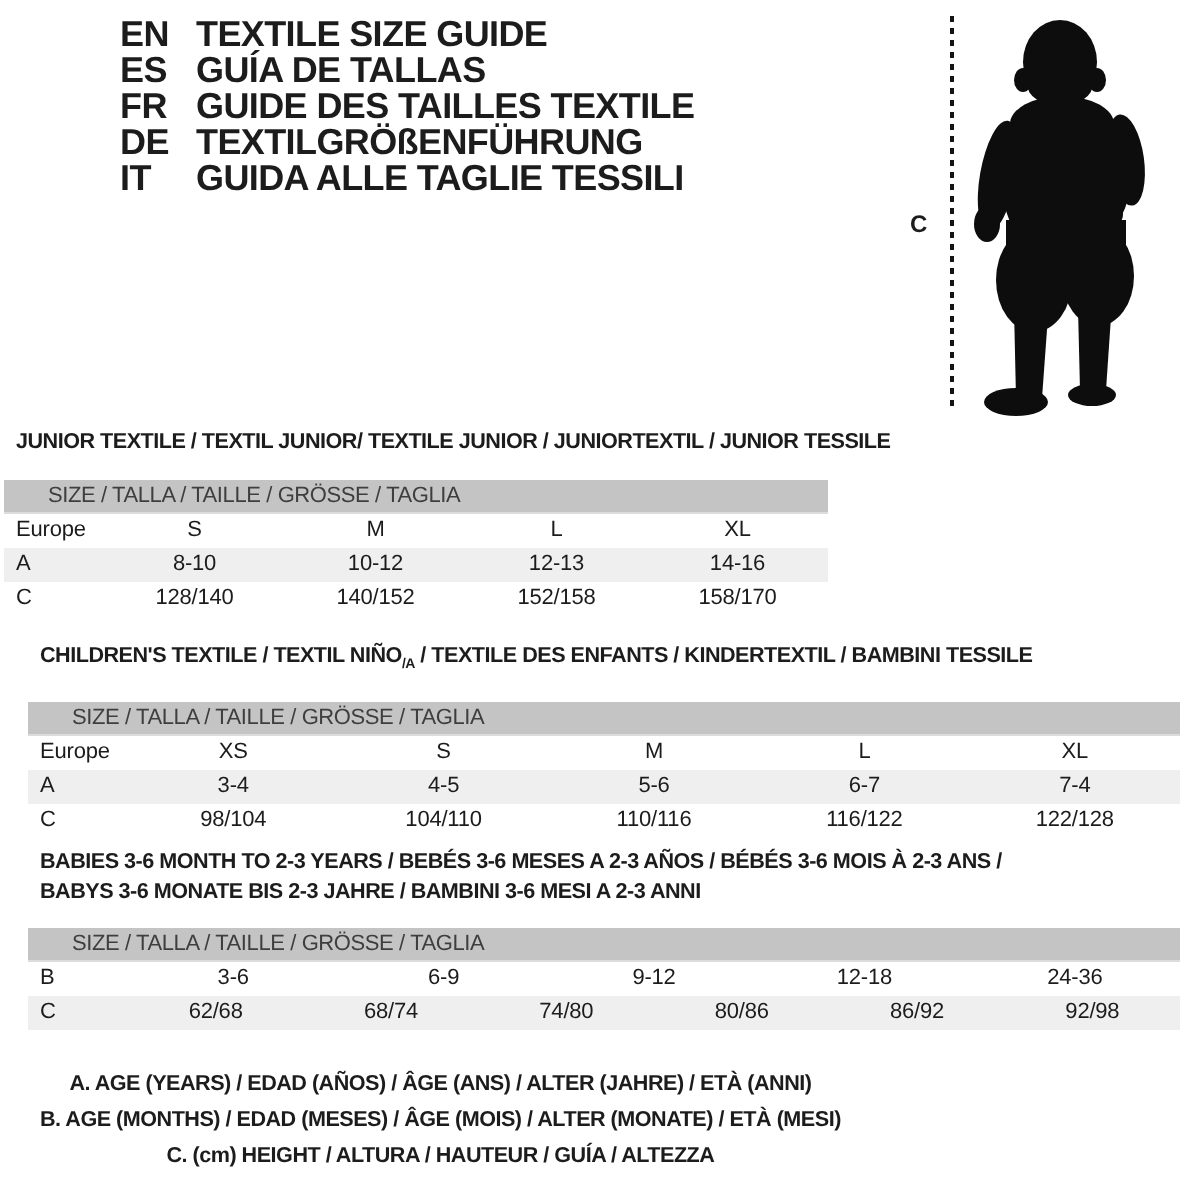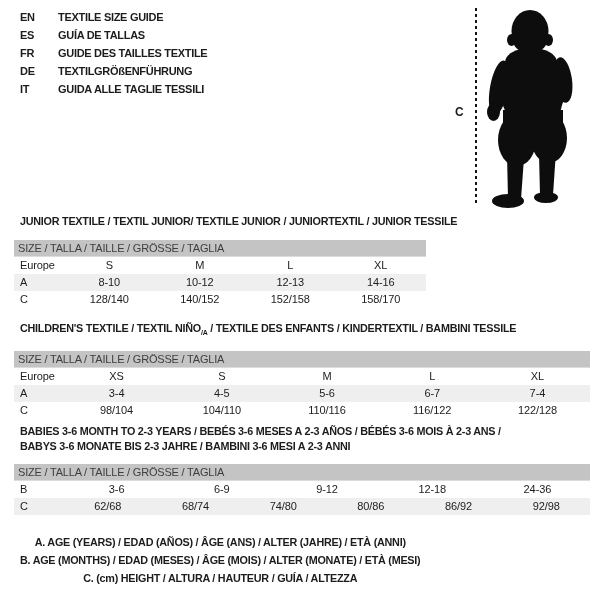--- a/index.html
+++ b/index.html
@@ -8,40 +8,40 @@
     --row-alt:#efefef;
     --ink:#1c1c1c;
     --silhouette:#0d0d0d;
   }
   html,body{margin:0;padding:0;background:#fff;}
   body{width:600px;height:600px;font-family:"Liberation Sans", sans-serif;color:var(--ink);}
   .page{position:relative;width:600px;height:600px;overflow:hidden;background:#fff;}
 
   
   .lang-block{position:absolute;left:20px;top:8px;}
-  .lang-row{line-height:18px;font-weight:bold;font-size:11px;letter-spacing:-0.3px;white-space:nowrap;}
+  .lang-row{line-height:18px;font-weight:bold;font-size:18px;letter-spacing:-0.3px;white-space:nowrap;margin-left:40px;}
   .lang-code{display:inline-block;width:38px;}
 
   
   .height-label{position:absolute;left:455px;top:105px;font-weight:bold;font-size:12px;}
   .dash-line{position:absolute;left:475px;top:8px;width:2px;height:197px;
     background-image:repeating-linear-gradient(to bottom,#141414 0 3px,transparent 3px 6px);}
   .baby-svg{position:absolute;left:477px;top:2px;width:116px;height:212px;}
 
   
   .table-section{position:absolute;}
-  #sec-junior{left:14px;top:215px;width:412px;}
+  #sec-junior{left:2px;top:215px;width:412px;}
   #sec-children{left:14px;top:322px;width:576px;}
   #sec-babies{left:14px;top:424px;width:576px;}
   .sec-title{margin:0 0 11px 6px;font-weight:bold;font-size:10.8px;line-height:13.5px;
     letter-spacing:-0.25px;white-space:nowrap;}
   #sec-babies .sec-title{line-height:14.5px;}
   .subscript{font-size:7px;vertical-align:sub;}
   .size-bar{height:17px;line-height:16px;background:var(--bar-bg);color:var(--bar-text);
-    font-size:11px;letter-spacing:-0.2px;padding-left:4px;box-sizing:border-box;
+    font-size:11px;letter-spacing:-0.2px;padding-left:22px;box-sizing:border-box;
     border-bottom:1px solid #dcdcdc;white-space:nowrap;overflow:hidden;}
   .t-row{display:flex;height:17px;line-height:17px;font-size:11px;letter-spacing:-0.1px;}
   .t-row.shaded{background:var(--row-alt);}
   .t-label{width:50px;padding-left:6px;box-sizing:border-box;flex:none;}
   .t-cell{flex:1;text-align:center;}
 
   
   .notes{position:absolute;left:20px;top:533px;text-align:center;}
   .note-line{line-height:18px;font-weight:bold;font-size:10.8px;letter-spacing:-0.25px;white-space:nowrap;}
 </style>

